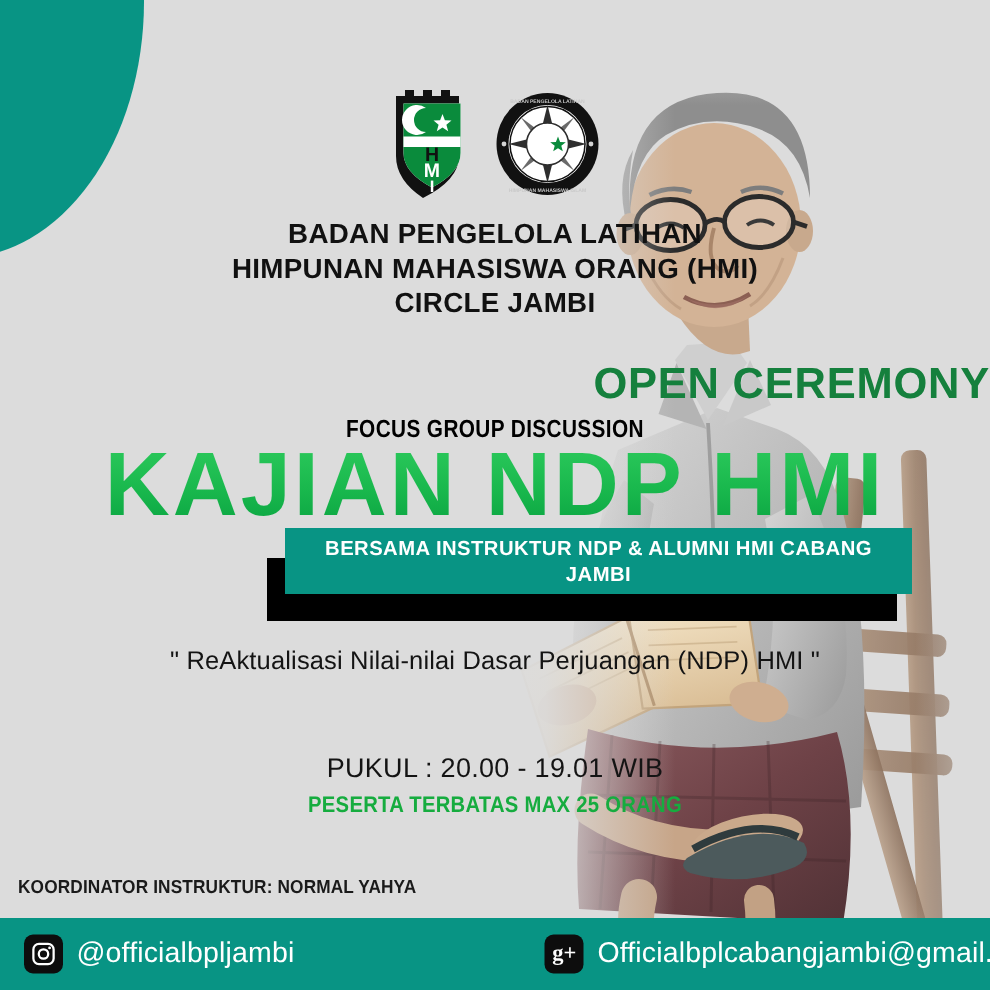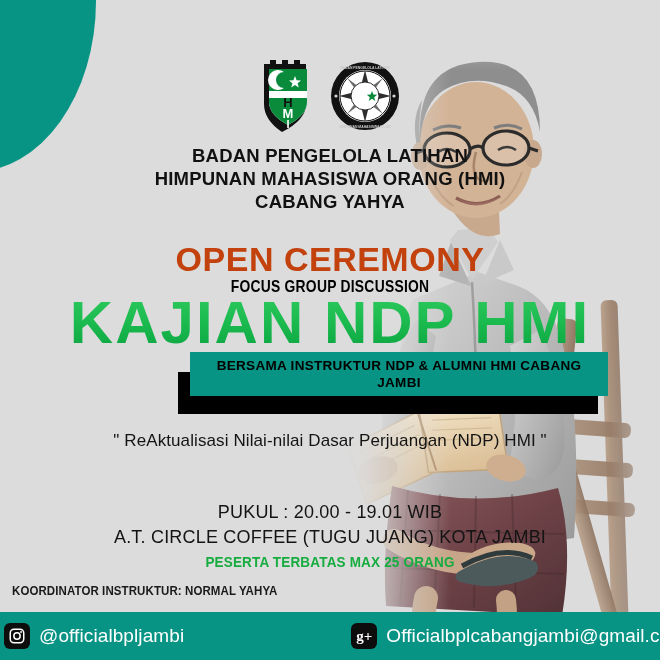--- a/index.html
+++ b/index.html
@@ -57,23 +57,23 @@
     font-weight:bold;
     font-size:18.5px;
     line-height:23px;
     letter-spacing:.2px;
   }
   .org-name div{white-space:nowrap;}
 
   
   .open-ceremony{
     position:absolute;left:0;top:240px;width:100%;
-    text-align:center;
-    color:#c2410c;
-    font-size:34px;
+    text-align:right;
+    color:#15803d;
+    font-size:29px;
     font-weight:bold;
     letter-spacing:.5px;
   }
   .fgd{
     position:absolute;left:0;top:277px;width:100%;
     text-align:center;
     color:#000;
     font-size:16.5px;
     font-weight:bold;
     letter-spacing:.3px;
@@ -100,21 +100,21 @@
     width:420px;height:42px;
     background:#000;
   }
   .banner{
     position:absolute;
     left:190px;top:352px;
     width:418px;height:44px;
     background:#089484;
     display:flex;align-items:center;justify-content:center;
     text-align:center;
-    color:#000000;
+    color:#ffffff;
     font-size:13.5px;
     font-weight:bold;
     line-height:17px;
     letter-spacing:.3px;
     padding:0 8px;
   }
 
   
   .theme{
     position:absolute;left:0;top:431px;width:100%;
@@ -156,21 +156,21 @@
     position:absolute;left:0;bottom:0;width:100%;height:48px;
     background:#089484;
     display:flex;align-items:center;
   }
   .contact{
     display:flex;align-items:center;gap:9px;
     color:#fff;
     font-size:19px;
     letter-spacing:.1px;
   }
-  .contact.ig{margin-left:4px;}
+  .contact.ig{margin-left:16px;}
   .contact.gp{margin-left:167px;}
   .sq-icon{
     width:26px;height:26px;
     background:#0d0d0d;
     border-radius:6px;
     display:flex;align-items:center;justify-content:center;
     flex:0 0 auto;
   }
   .gplus-txt{
     color:#fff;font-weight:bold;font-size:15px;
@@ -357,35 +357,34 @@
         </g>
         <circle cx="6" cy="35" r="1.6" fill="#d4d4d4"></circle>
         <circle cx="64" cy="35" r="1.6" fill="#d4d4d4"></circle>
       </svg>
     </span>
   </div>
 
   <div class="org-name">
     <div>BADAN PENGELOLA LATIHAN</div>
     <div>HIMPUNAN MAHASISWA ORANG (HMI)</div>
-    <div>CABANG YAHYA</div>
+    <div>CIRCLE JAMBI</div>
   </div>
 
   <div class="open-ceremony">OPEN CEREMONY</div>
   <div class="fgd">FOCUS GROUP DISCUSSION</div>
   <div class="kajian">KAJIAN NDP HMI</div>
 
   <div class="banner-shadow"></div>
   <div class="banner">BERSAMA INSTRUKTUR NDP &amp; ALUMNI HMI CABANG JAMBI</div>
 
   <div class="theme">" ReAktualisasi Nilai-nilai Dasar Perjuangan (NDP) HMI "</div>
 
   <div class="details">
     <div class="d-line">PUKUL : 20.00 - 19.01 WIB</div>
-    <div class="d-line">A.T. CIRCLE COFFEE (TUGU JUANG) KOTA JAMBI</div>
     <div class="d-limit">PESERTA TERBATAS MAX 25 ORANG</div>
   </div>
 
   <div class="coordinator">KOORDINATOR INSTRUKTUR: NORMAL YAHYA</div>
 
   <div class="footer">
     <div class="contact ig">
       <span class="sq-icon">
         <svg width="18" height="18" viewBox="0 0 24 24" fill="none" stroke="#fff" stroke-width="2">
           <rect x="3" y="3" width="18" height="18" rx="5"></rect>

